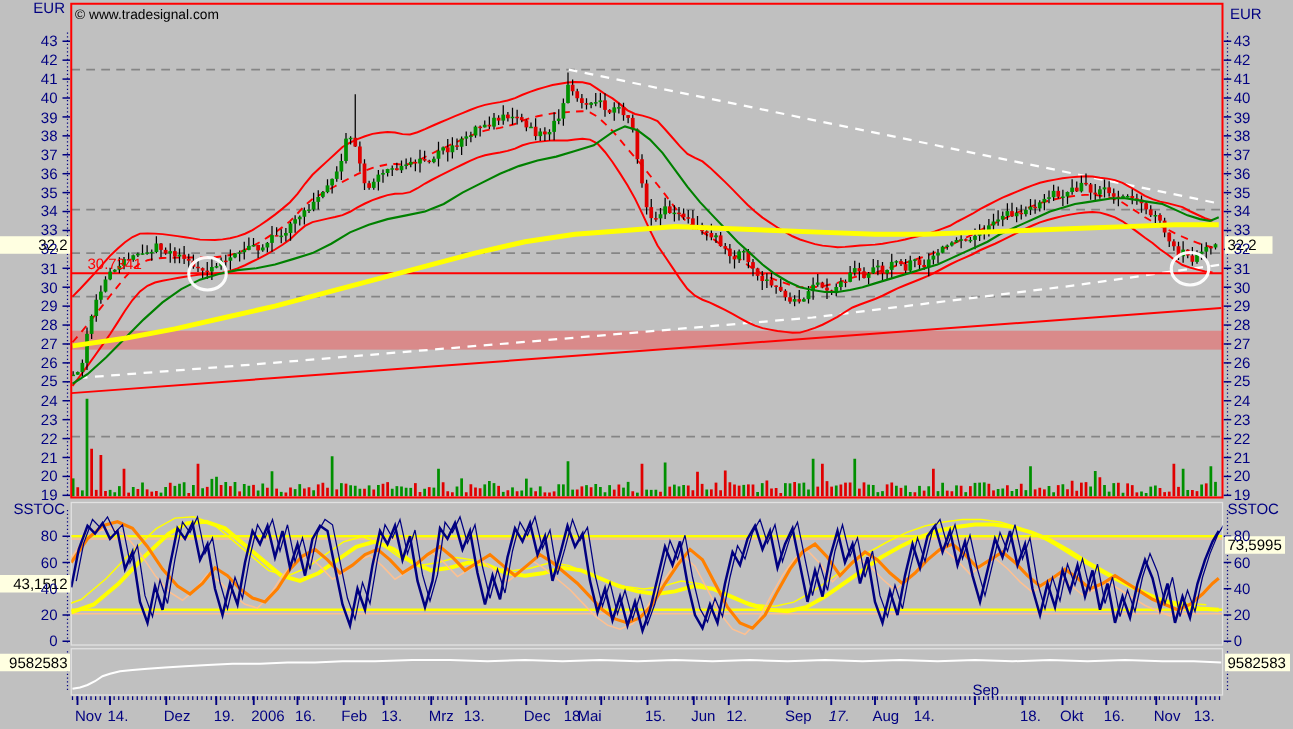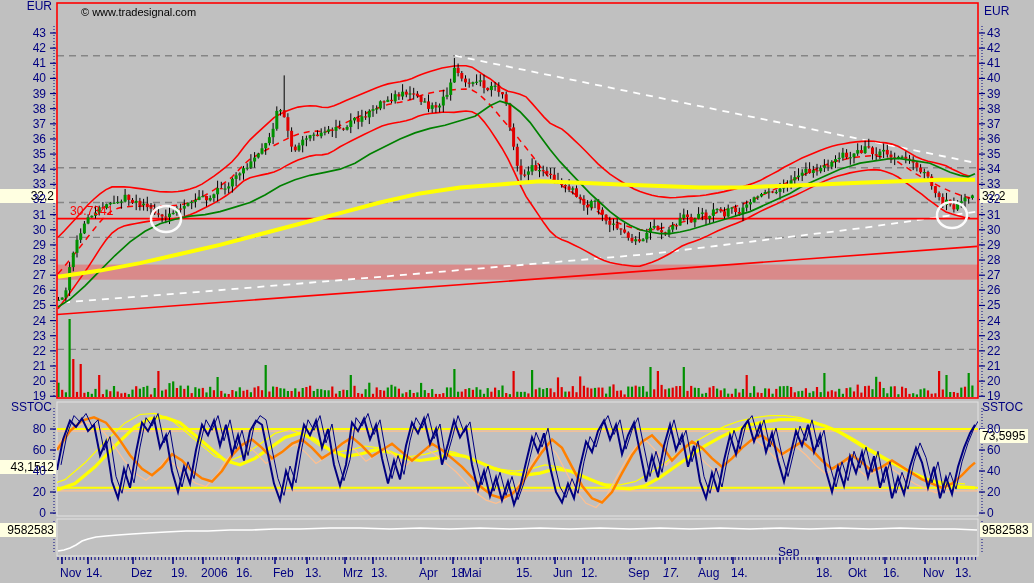--- a/index.html
+++ b/index.html
@@ -1144,21 +1144,21 @@
       <line x1="780" x2="780" y1="557" y2="564" stroke="#000080" stroke-width="1.5"></line>
       <line x1="818" x2="818" y1="557" y2="564" stroke="#000080" stroke-width="1.5"></line>
       <line x1="850" x2="850" y1="557" y2="564" stroke="#000080" stroke-width="1.5"></line>
       <line x1="885" x2="885" y1="557" y2="564" stroke="#000080" stroke-width="1.5"></line>
       <line x1="925" x2="925" y1="557" y2="564" stroke="#000080" stroke-width="1.5"></line>
       <line x1="957" x2="957" y1="557" y2="564" stroke="#000080" stroke-width="1.5"></line>
     </svg>
 
   <div class="lbl" style="left:0;top:5;width:52px;text-align:right;">EUR</div>
   <div class="lbl" style="left:984;top:5px;left:984px;">EUR</div>
-  <div class="lbl black" style="left:81px;top:6px;text-align:center;">© www.tradesignal.com</div>
+  <div class="lbl black" style="left:60px;top:6px;text-align:center;">© www.tradesignal.com</div>
 
   <div class="lbl" style="left:0;top:401px;width:52px;text-align:right;">SSTOC</div>
   <div class="lbl" style="left:982px;top:401px;">SSTOC</div>
 
   <div class="lbl red" style="left:70px;top:205px;">30.7341</div>
 
   <div class="tag right-align" style="left:0;top:189px;width:52px;">32,2</div>
   <div class="tag" style="left:980px;top:189px;width:34px;">32,2</div>
   <div class="tag right-align" style="left:0;top:460px;width:52px;">43,1512</div>
   <div class="tag" style="left:980px;top:429px;width:44px;">73,5995</div>
@@ -1229,21 +1229,21 @@
       <span class="axis-num" style="left:60px;top:567px;">Nov</span>
       <span class="axis-num" style="left:86px;top:567px;">14.</span>
       <span class="axis-num" style="left:131px;top:567px;">Dez</span>
       <span class="axis-num" style="left:171px;top:567px;">19.</span>
       <span class="axis-num" style="left:201px;top:567px;">2006</span>
       <span class="axis-num" style="left:236px;top:567px;">16.</span>
       <span class="axis-num" style="left:273px;top:567px;">Feb</span>
       <span class="axis-num" style="left:305px;top:567px;">13.</span>
       <span class="axis-num" style="left:343px;top:567px;">Mrz</span>
       <span class="axis-num" style="left:371px;top:567px;">13.</span>
-      <span class="axis-num" style="left:419px;top:567px;">Apr</span>
+      <span class="axis-num" style="left:419px;top:567px;">Dec</span>
       <span class="axis-num" style="left:451px;top:567px;">18.</span>
       <span class="axis-num" style="left:462px;top:567px;">Mai</span>
       <span class="axis-num" style="left:516px;top:567px;">15.</span>
       <span class="axis-num" style="left:553px;top:567px;">Jun</span>
       <span class="axis-num" style="left:581px;top:567px;">12.</span>
       <span class="axis-num" style="left:628px;top:567px;">Sep</span>
       <span class="axis-num" style="left:663px;top:567px;font-style:italic;">17.</span>
       <span class="axis-num" style="left:698px;top:567px;">Aug</span>
       <span class="axis-num" style="left:731px;top:567px;">14.</span>
       <span class="axis-num" style="left:778px;top:546px;">Sep</span>

